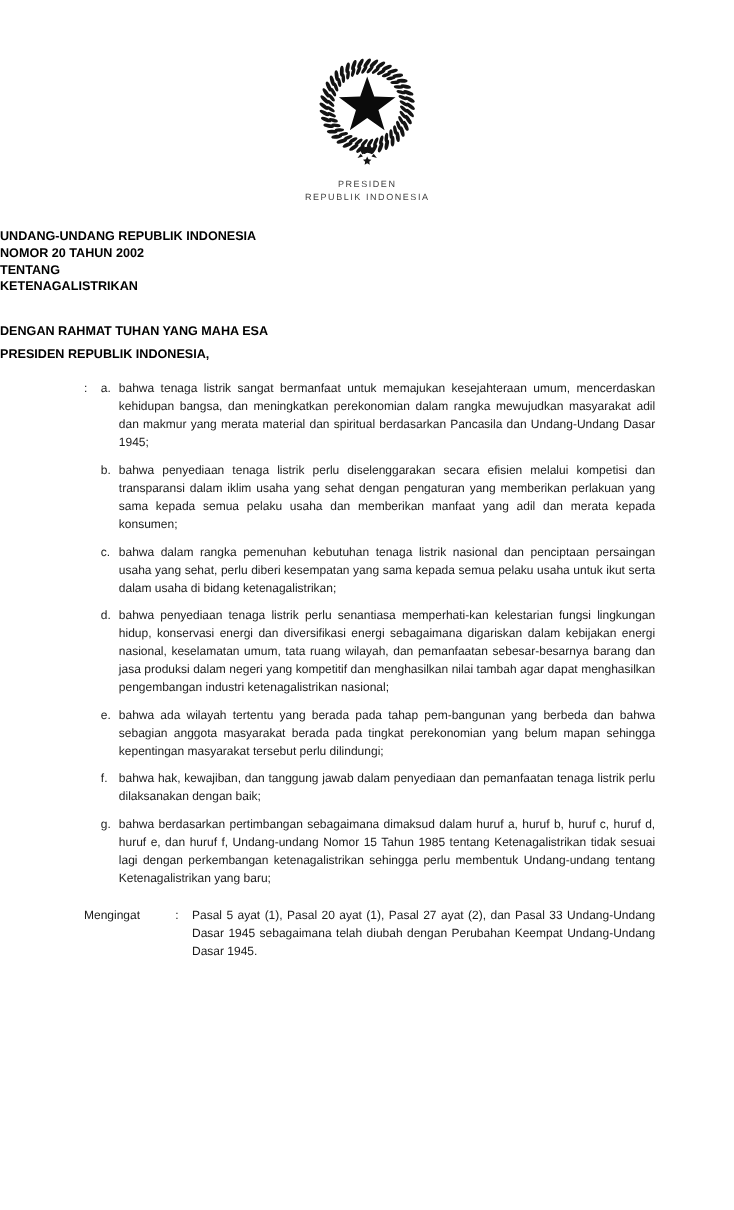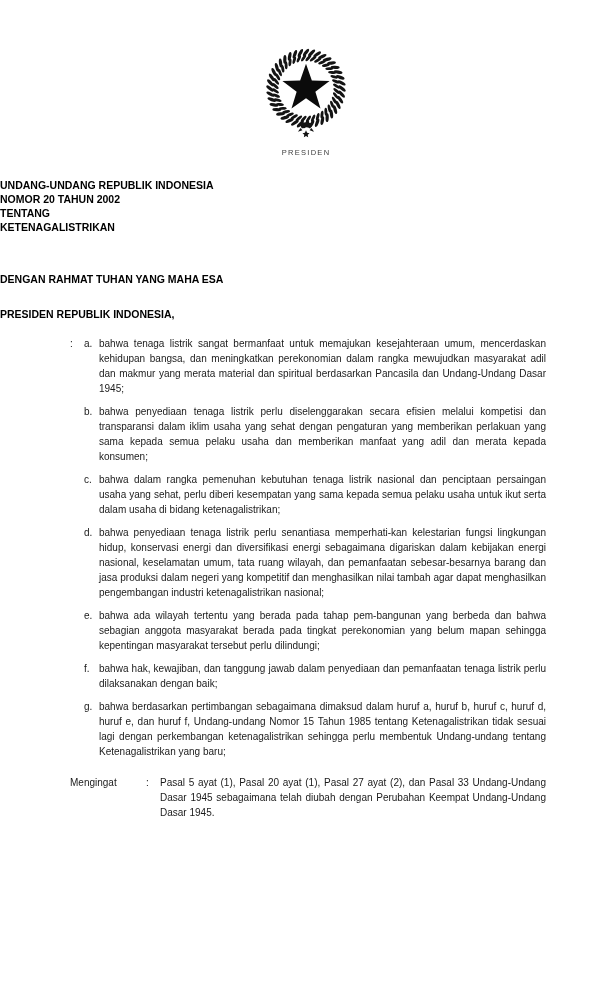--- a/index.html
+++ b/index.html
@@ -25,22 +25,22 @@
   }
 
   
   .title-block {
     margin-top: 20px;
     font-weight: bold;
     font-size: 10.5px;
     line-height: 14px;
     color: #000;
   }
-  .title-invocation { margin-top: 38px; }
-  .title-authority { margin-top: 21px; }
+  .title-invocation { margin-top: 23px; }
+  .title-authority { margin-top: 5px; }
 
   
   .clause {
     display: flex;
     margin: 15px 66px 0 70px;
     font-size: 10px;
     line-height: 15px;
     color: #1a1a1a;
   }
   .clause-label { width: 76px; flex: none; }
@@ -157,20 +157,21 @@
       <polygon points="50,19.5 56.5,38.1 76.2,38.6 60.4,50.5 66.1,69.3 50,57.9 33.9,69.3 39.6,50.5 23.8,38.6 43.5,38.1" fill="#0b0b0b"></polygon>
 
       <path d="M42.5 86.5 Q50 82.5 57.5 86.5 L54.5 91.5 Q50 88.5 45.5 91.5 Z" fill="#141414"></path>
       <path d="M44 91 L41 95 L46 93.5 Z" fill="#141414"></path>
       <path d="M56 91 L59 95 L54 93.5 Z" fill="#141414"></path>
 
       <path d="M50 93.5 l1.2 2.6 2.7 0.5 -2 1.9 0.5 2.7 -2.4 -1.4 -2.4 1.4 0.5 -2.7 -2 -1.9 2.7 -0.5 Z" fill="#141414"></path>
     </svg>
     <div class="seal-text">
       <div>PRESIDEN</div>
+      <div>REPUBLIK INDONESIA</div>
     </div>
   </header>
 
   <section class="title-block">
     <div>UNDANG-UNDANG REPUBLIK INDONESIA</div>
     <div>NOMOR 20 TAHUN 2002</div>
     <div>TENTANG</div>
     <div>KETENAGALISTRIKAN</div>
     <div class="title-invocation">DENGAN RAHMAT TUHAN YANG MAHA ESA</div>
     <div class="title-authority">PRESIDEN REPUBLIK INDONESIA,</div>

